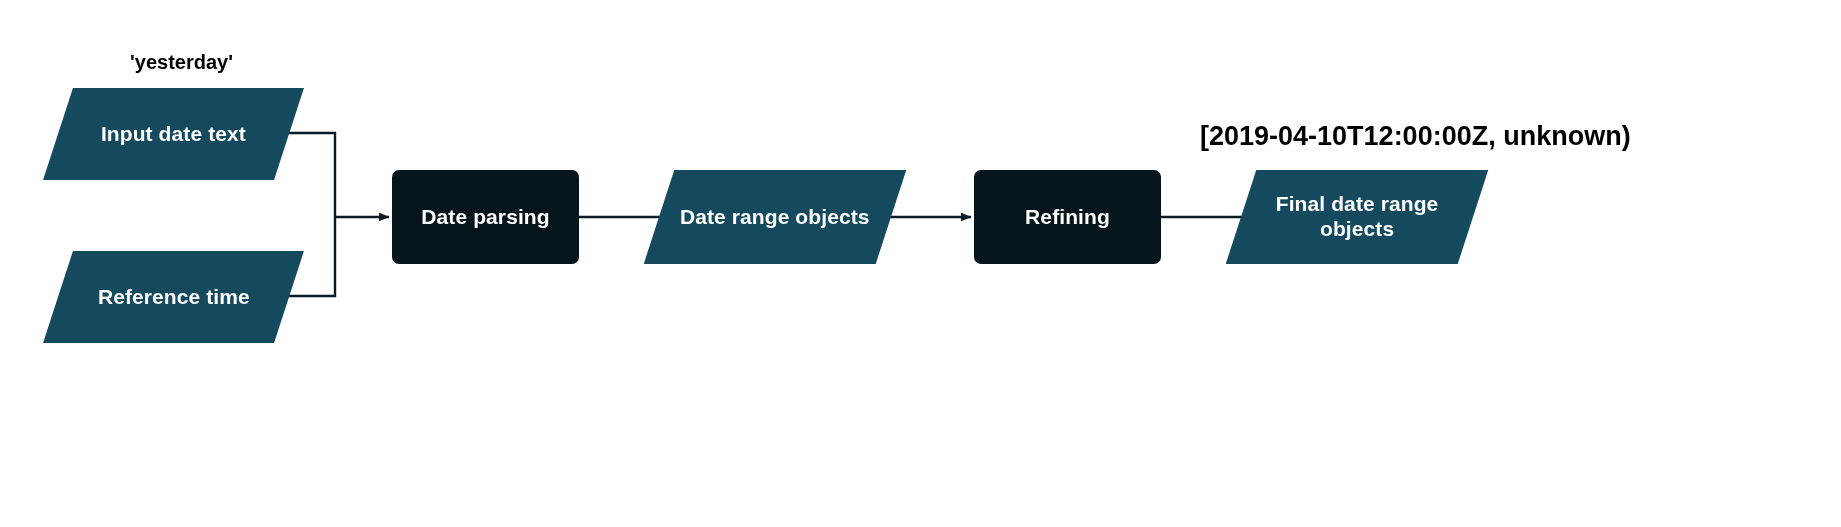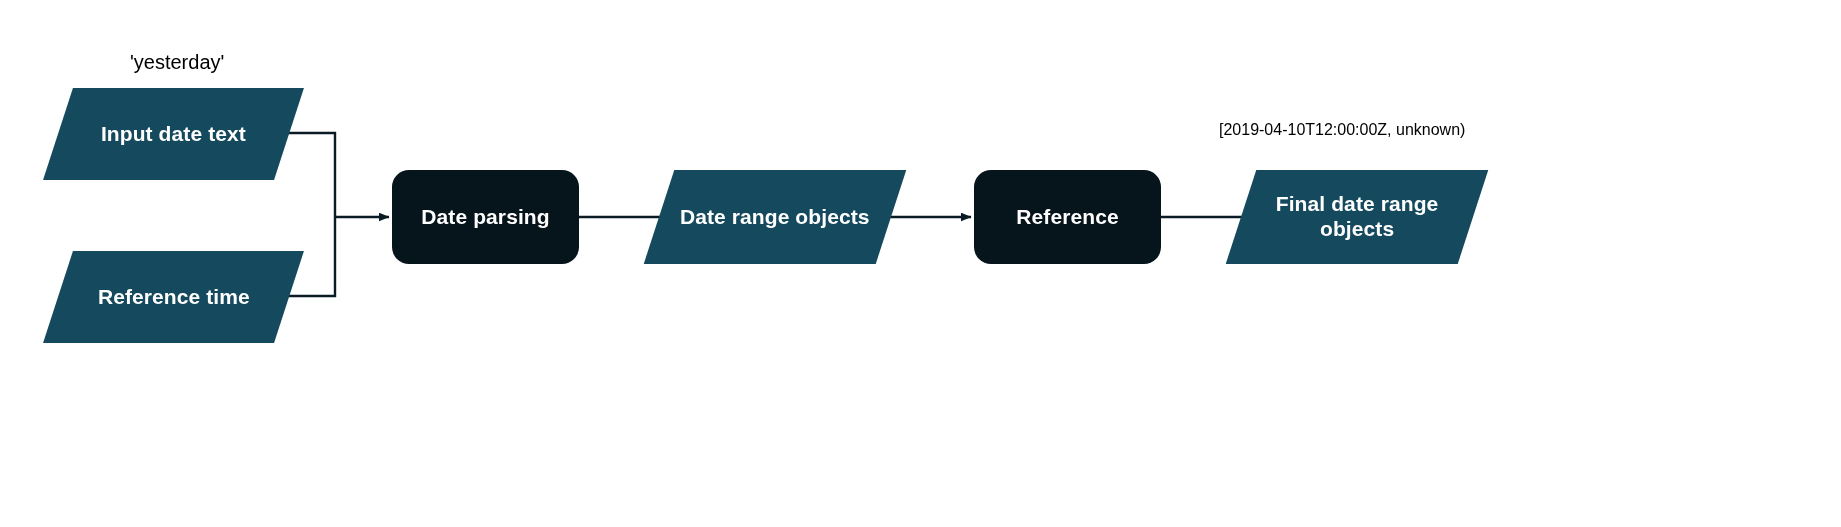--- a/index.html
+++ b/index.html
@@ -49,41 +49,41 @@
     background: #164e63;
     background: #154a5e;
     transform: skewX(-18deg);
   }
   .data-node .node-label {
     transform: skewX(18deg);
   }
   
   .process-node {
     background: #06141c;
-    border-radius: 17px;
+    border-radius: 7px;
   }
   .caption {
     position: absolute;
     color: #000000;
-    font-weight: normal;
+    font-weight: bold;
     white-space: nowrap;
     font-family: "Liberation Sans", sans-serif;
   }
 
   
   #node-input-date-text   { left: 58px;   top: 88px;  width: 231px; height: 92px;  font-size: 21px; }
   #node-reference-time    { left: 58px;   top: 251px; width: 231px; height: 92px;  font-size: 21px; }
   #node-date-parsing      { left: 392px;  top: 170px; width: 187px; height: 94px;  font-size: 21px; }
   #node-date-range-objs   { left: 659px;  top: 170px; width: 232px; height: 94px;  font-size: 21px; }
   #node-refining          { left: 974px;  top: 170px; width: 187px; height: 94px;  font-size: 21px; }
   #node-final-date-range  { left: 1241px; top: 170px; width: 232px; height: 94px;  font-size: 21px; }
 
   #caption-yesterday      { left: 130px;  top: 51px;  font-size: 20px; }
   #caption-reference-time { left: 65px;   top: 363px; font-size: 20px; }
-  #caption-final-range    { left: 1200px; top: 121px; font-size: 16px; margin-left: 19px; }
+  #caption-final-range    { left: 1200px; top: 121px; font-size: 27px; }
 </style>
 </head>
 <body>
 
 <div id="canvas">
 
   <svg id="wires" viewBox="0 0 1841 527" width="1841" height="527" xmlns="http://www.w3.org/2000/svg">
     <defs>
       <marker id="arrowhead" markerWidth="11" markerHeight="9" refX="10.5" refY="4.5" orient="auto" markerUnits="userSpaceOnUse">
         <path d="M0,0 L11,4.5 L0,9 z" fill="#0b1b26"></path>
@@ -113,21 +113,21 @@
 
   <div id="node-date-parsing" class="node process-node">
     <span class="node-label">Date parsing</span>
   </div>
 
   <div id="node-date-range-objs" class="node data-node">
     <span class="node-label">Date range objects</span>
   </div>
 
   <div id="node-refining" class="node process-node">
-    <span class="node-label">Reference</span>
+    <span class="node-label">Refining</span>
   </div>
 
   <div id="node-final-date-range" class="node data-node">
     <span class="node-label">Final date range objects</span>
   </div>
 
   <div id="caption-yesterday" class="caption">'yesterday'</div>
 
 
   <div id="caption-final-range" class="caption">[2019-04-10T12:00:00Z, unknown)</div>

